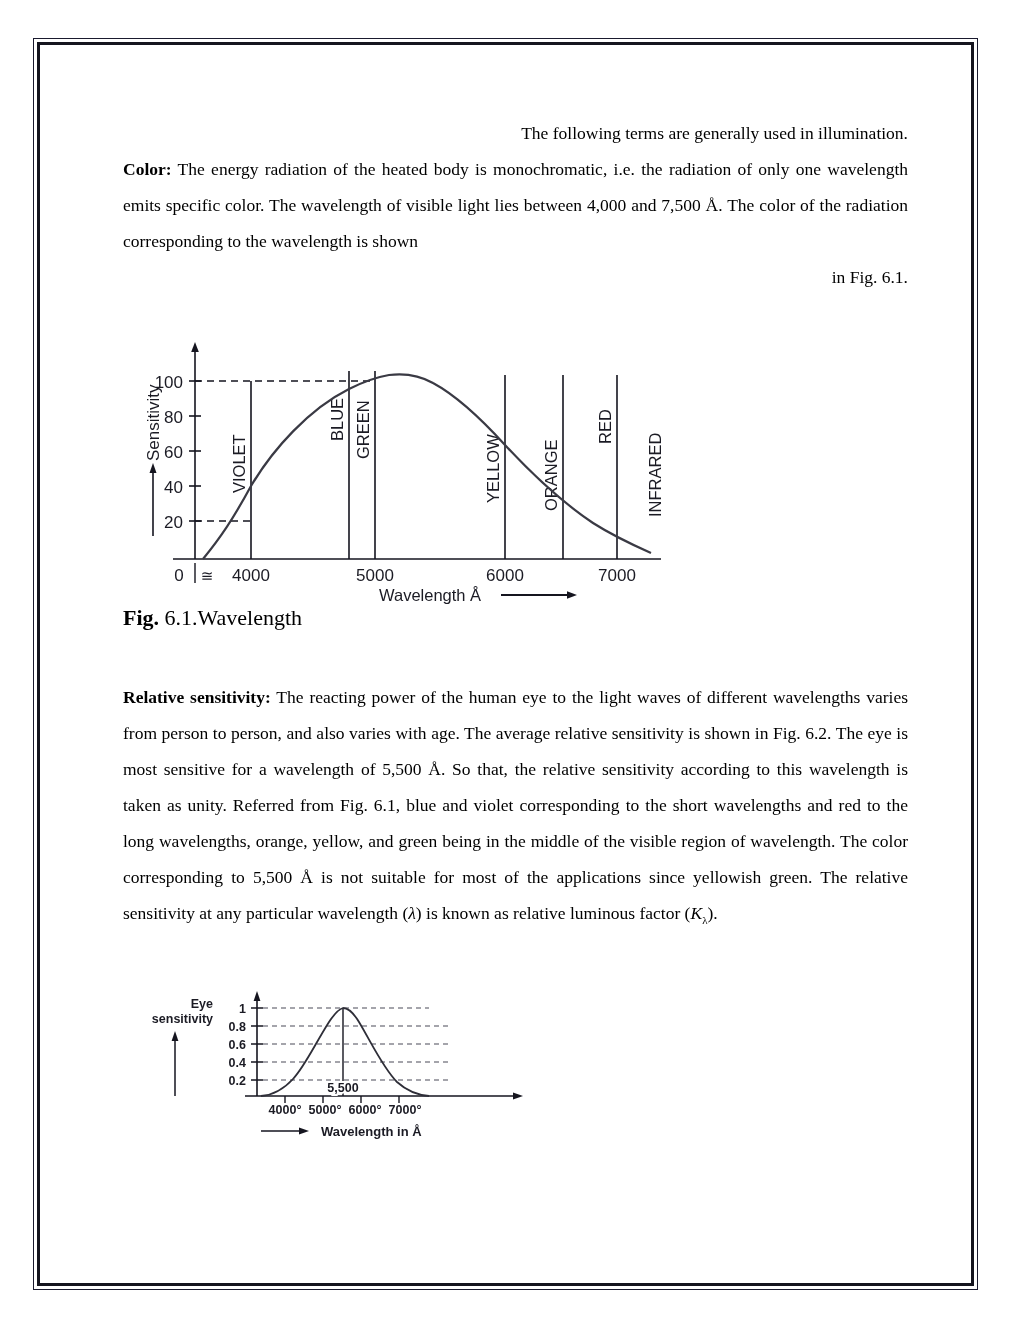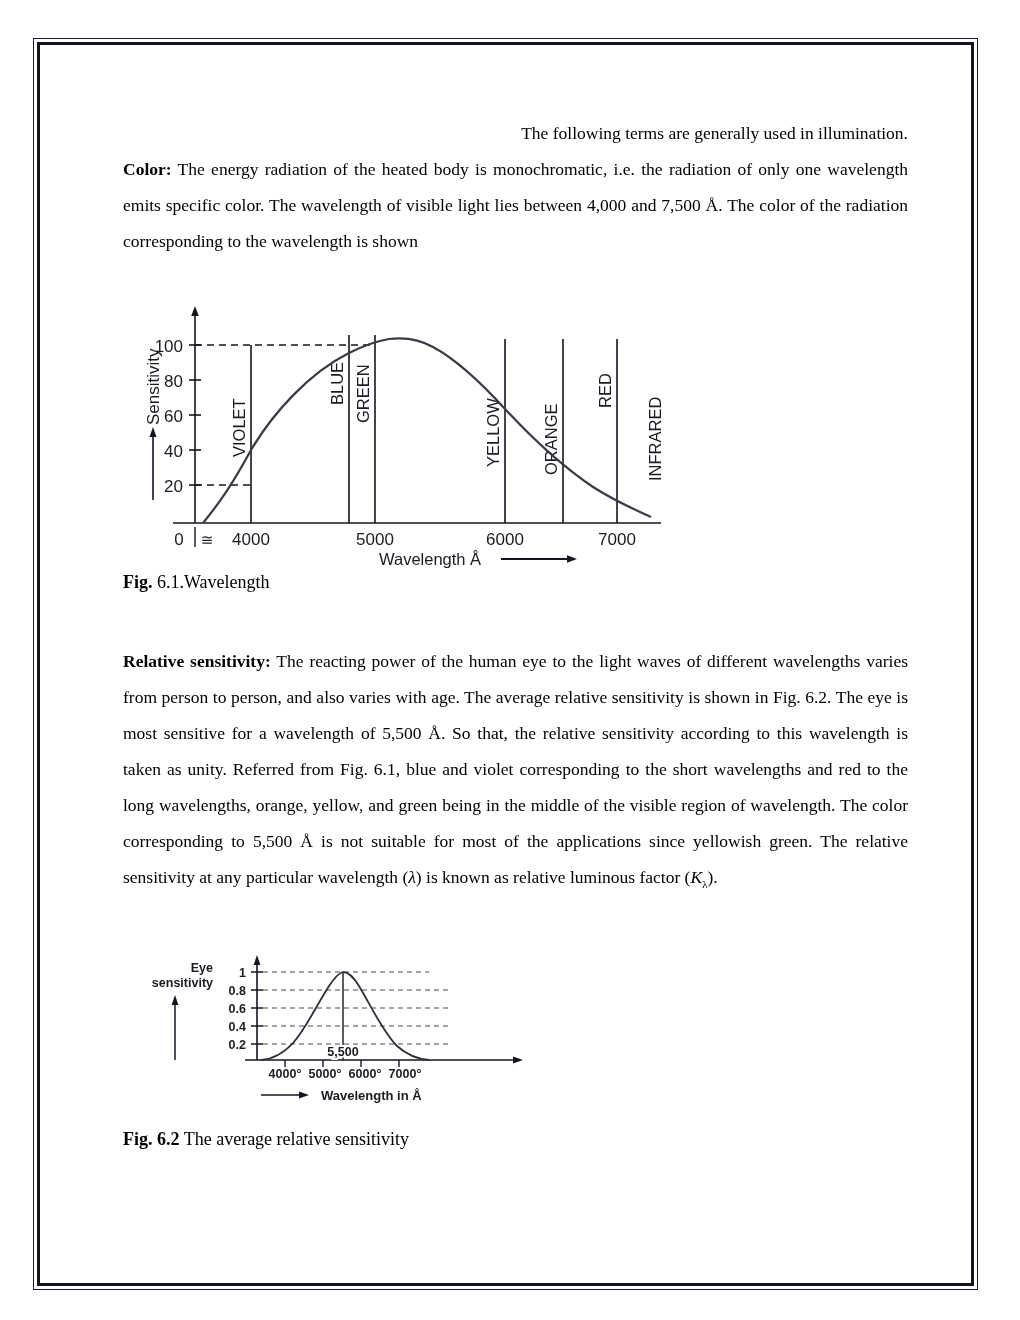--- a/index.html
+++ b/index.html
@@ -42,21 +42,21 @@
 
   
   .fig1-wrap{
     position:relative;
     width:560px;height:260px;
     margin-left:10px;
   }
   .fig1-svg{ display:block; }
 
   .caption{
-    font-size:18px;
+    font-size:22px;
     line-height:30px;
     margin:0;
     font-family:"Liberation Serif", serif;
   }
   .caption .b{font-weight:bold;}
 
   
   .fig2-wrap{
     position:relative;
     width:420px;height:160px;
@@ -73,20 +73,23 @@
 </div>
 
 <div class="content">
 
   <p class="body-text nojust">
     <span>The following terms are generally used in illumination.</span>
   </p>
 
   <p class="body-text"><span class="b">Color:</span><span> The energy radiation of the heated body is monochromatic, i.e. the radiation of only one wavelength emits specific color. The wavelength of visible light lies between 4,000 and 7,500 Å. The color of the radiation corresponding to the wavelength is shown</span></p>
 
+  <p class="body-text nojust">
+    <span>in Fig. 6.1.</span>
+  </p>
 
   <div class="blk"></div>
 
   <div class="fig1-wrap">
     <svg class="fig1-svg" width="560" height="255" viewBox="0 0 560 255">
 
       <g>
         <line x1="62" y1="228" x2="62" y2="18" stroke="#15151f" stroke-width="1.6"></line>
         <polygon points="62,11 58.2,21 65.8,21" fill="#15151f"></polygon>
       </g>
@@ -248,15 +251,14 @@
       <g>
         <line x1="128" y1="145" x2="168" y2="145" stroke="#15151f" stroke-width="1.6"></line>
         <polygon points="176,145 166,141.4 166,148.6" fill="#15151f"></polygon>
         <text x="188" y="150" font-size="13" font-weight="bold" text-anchor="start">Wavelength in  Å</text>
       </g>
     </svg>
   </div>
 
   <div style="height:14px"></div>
 
-  <p class="caption"><span class="b">Fig. 6.2</span><span> The average relative sensitivity</span></p>
 
 </div>
 
 </body></html>

